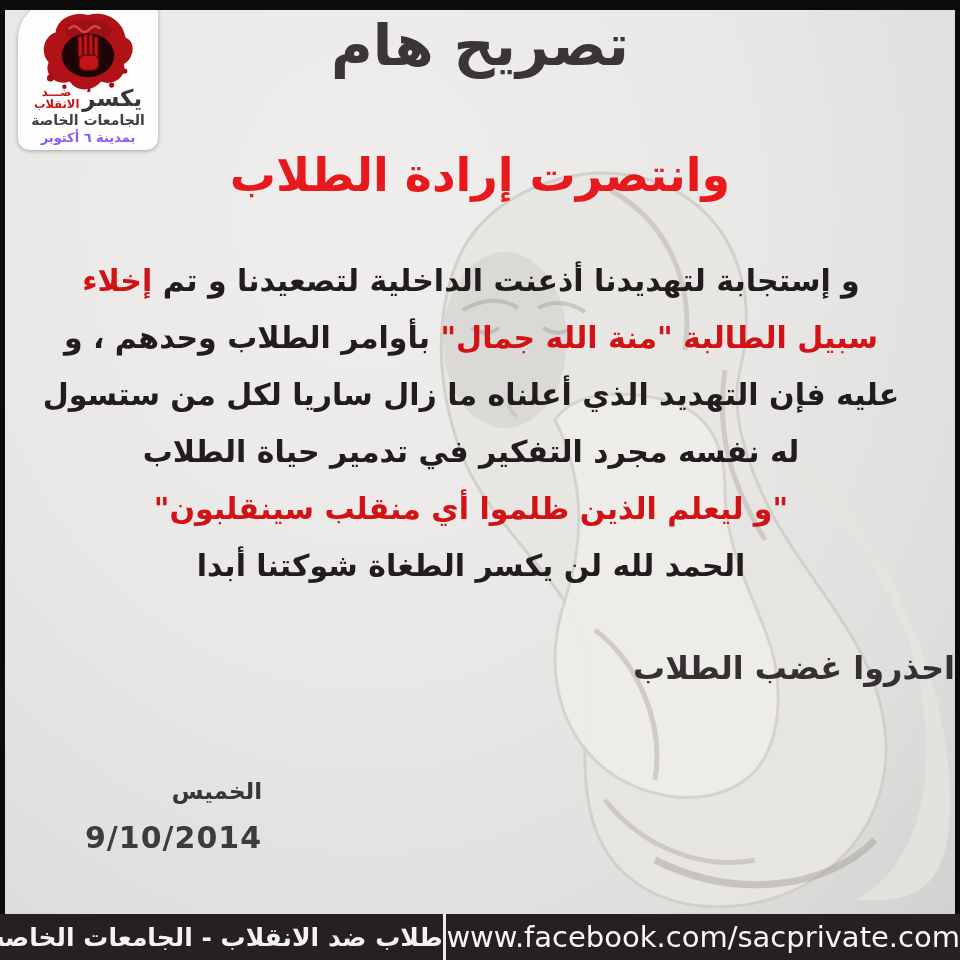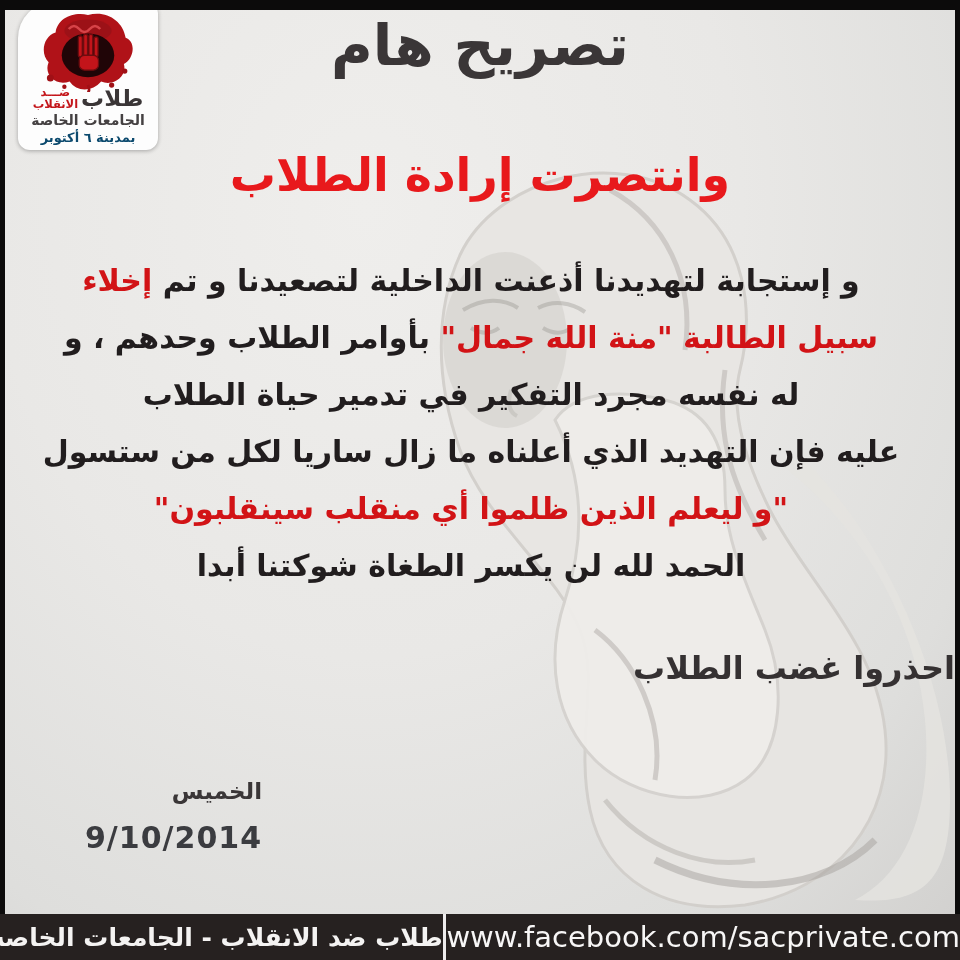--- a/index.html
+++ b/index.html
@@ -21,21 +21,21 @@
     background:#fdfdfd;border-radius:36px 12px 12px 12px;
     box-shadow:0 1px 4px rgba(0,0,0,.3);
     text-align:center;z-index:3;
   }
   .logo-splat{margin-top:6px;}
   .logo-r1{direction:rtl;display:flex;justify-content:center;align-items:center;gap:3px;margin-top:-10px;line-height:1;}
   .logo-students{font-size:23px;font-weight:bold;color:#3a3536;}
   .logo-stack{display:flex;flex-direction:column;line-height:1.05;}
   .logo-against,.logo-coup{font-size:11.5px;font-weight:bold;color:#c4161b;}
   .logo-l2{font-size:14px;font-weight:bold;color:#454142;margin-top:3px;line-height:1.1;}
-  .logo-l3{font-size:13px;font-weight:bold;color:#0c4a6e;margin-top:2px;line-height:1.1;}
+  .logo-l3{font-size:13px;font-weight:bold;color:#8b5cf6;margin-top:2px;line-height:1.1;}
   
   .title{
     position:absolute;top:2px;left:0;width:100%;text-align:center;
     font-size:57px;font-weight:bold;color:#3a3637;letter-spacing:-1px;z-index:2;
   }
   .subtitle{
     position:absolute;top:138px;left:0;width:100%;text-align:center;
     font-size:46px;font-weight:bold;color:#e8191c;z-index:2;
   }
   
@@ -114,42 +114,42 @@
         </g>
         <g fill="#a01016">
           <circle cx="12" cy="80" r="4"></circle>
           <circle cx="97" cy="72" r="3"></circle>
           <circle cx="28" cy="90" r="2.5"></circle>
           <circle cx="82" cy="88" r="3"></circle>
         </g>
         <path d="M55,88 q3,8 -1,8" fill="none" stroke="#a01016" stroke-width="3"></path>
       </svg>
       <div class="logo-r1">
-        <span class="logo-students">طلاب</span>
+        <span class="logo-students">يكسر</span>
         <span class="logo-stack">
           <span class="logo-against">ضـــد</span>
           <span class="logo-coup">الانقلاب</span>
         </span>
       </div>
       <div class="logo-l2">الجامعات الخاصة</div>
       <div class="logo-l3">بمدينة ٦ أكتوبر</div>
     </div>
 
     <div class="title">تصريح هام</div>
     <div class="subtitle">وانتصرت إرادة الطلاب</div>
 
     <div class="statement">
       <div class="line">
         <span>و إستجابة لتهديدنا أذعنت الداخلية لتصعيدنا و تم </span><span class="red">إخلاء</span>
       </div>
       <div class="line">
         <span class="red">سبيل الطالبة "منة الله جمال" </span><span>بأوامر الطلاب وحدهم ، و</span>
       </div>
+      <div class="line">عليه فإن التهديد الذي أعلناه ما زال ساريا لكل من ستسول</div>
       <div class="line">له نفسه مجرد التفكير في تدمير حياة الطلاب</div>
-      <div class="line">عليه فإن التهديد الذي أعلناه ما زال ساريا لكل من ستسول</div>
       <div class="line red">"و ليعلم الذين ظلموا أي منقلب سينقلبون"</div>
       <div class="line">الحمد لله لن يكسر الطغاة شوكتنا أبدا</div>
     </div>
 
     <div class="warning">احذروا غضب الطلاب</div>
 
     <div class="date-block">
       <div class="date-day">الخميس</div>
       <div class="date-value">9/10/2014</div>
     </div>

